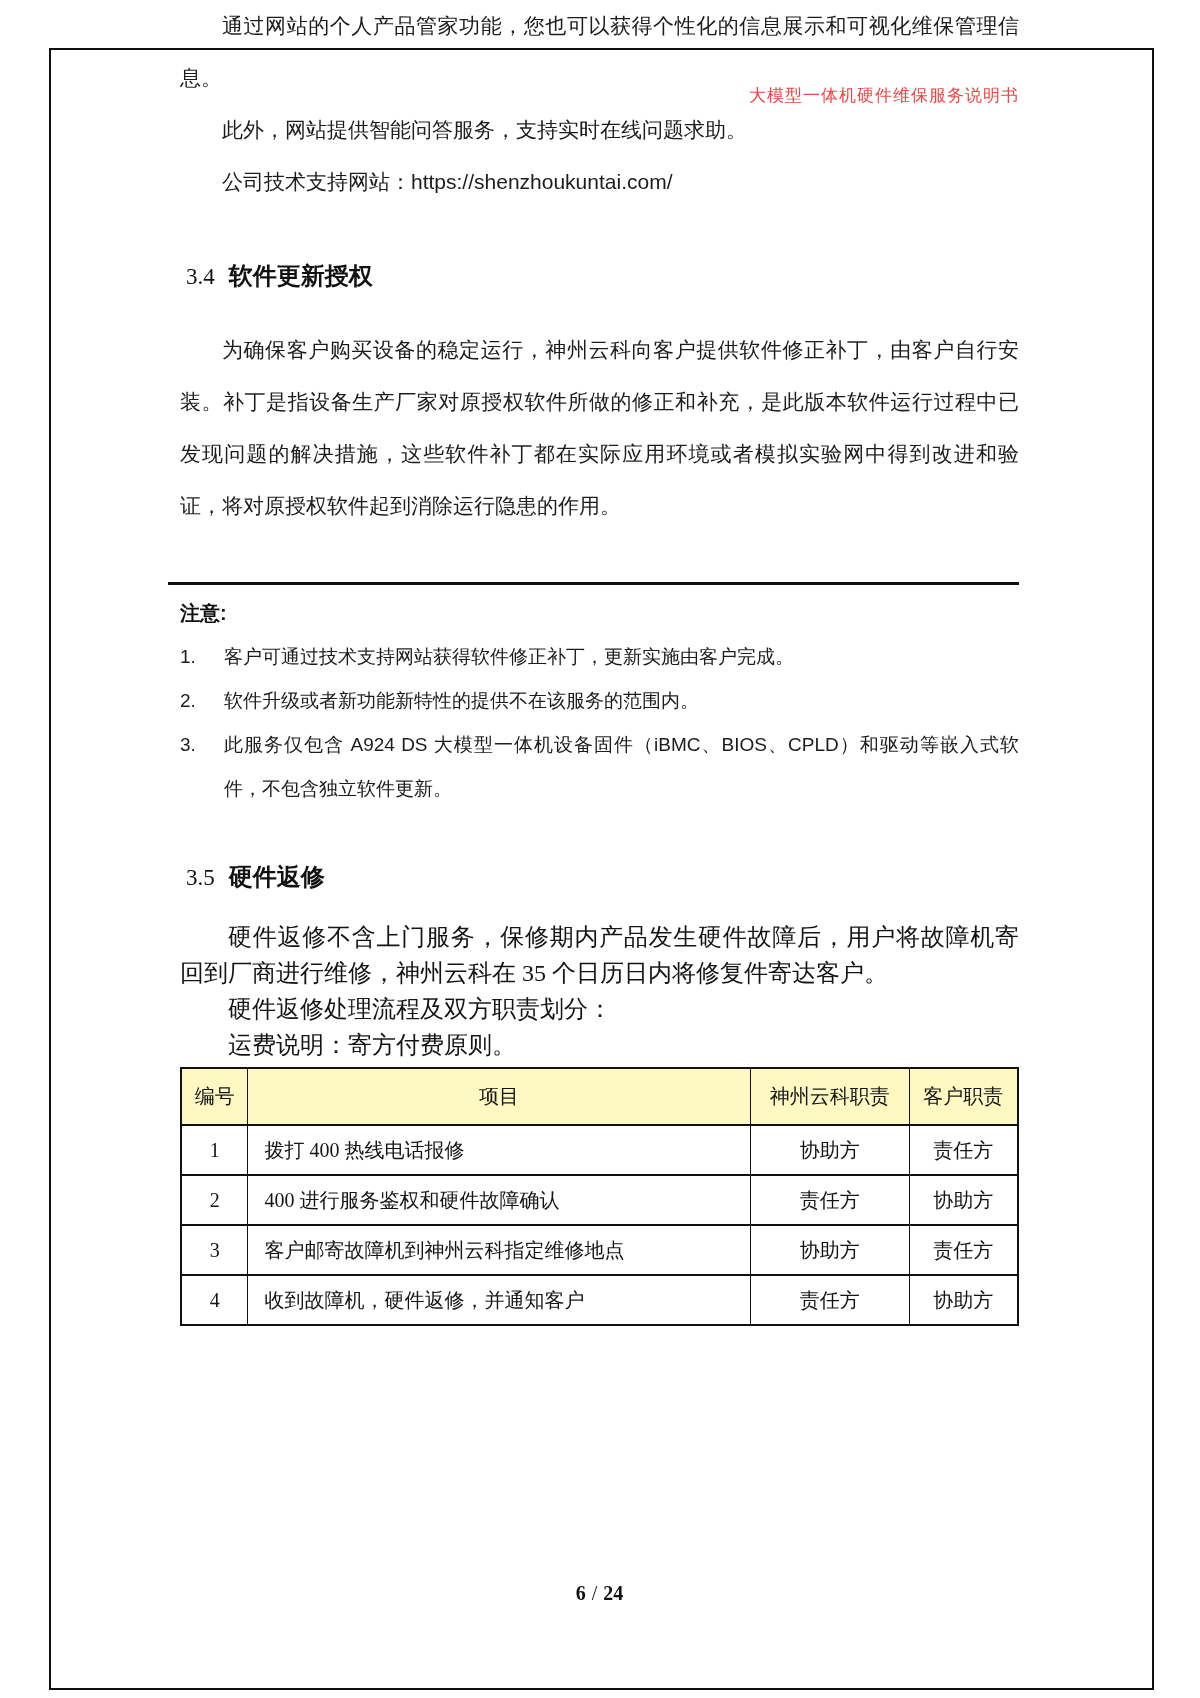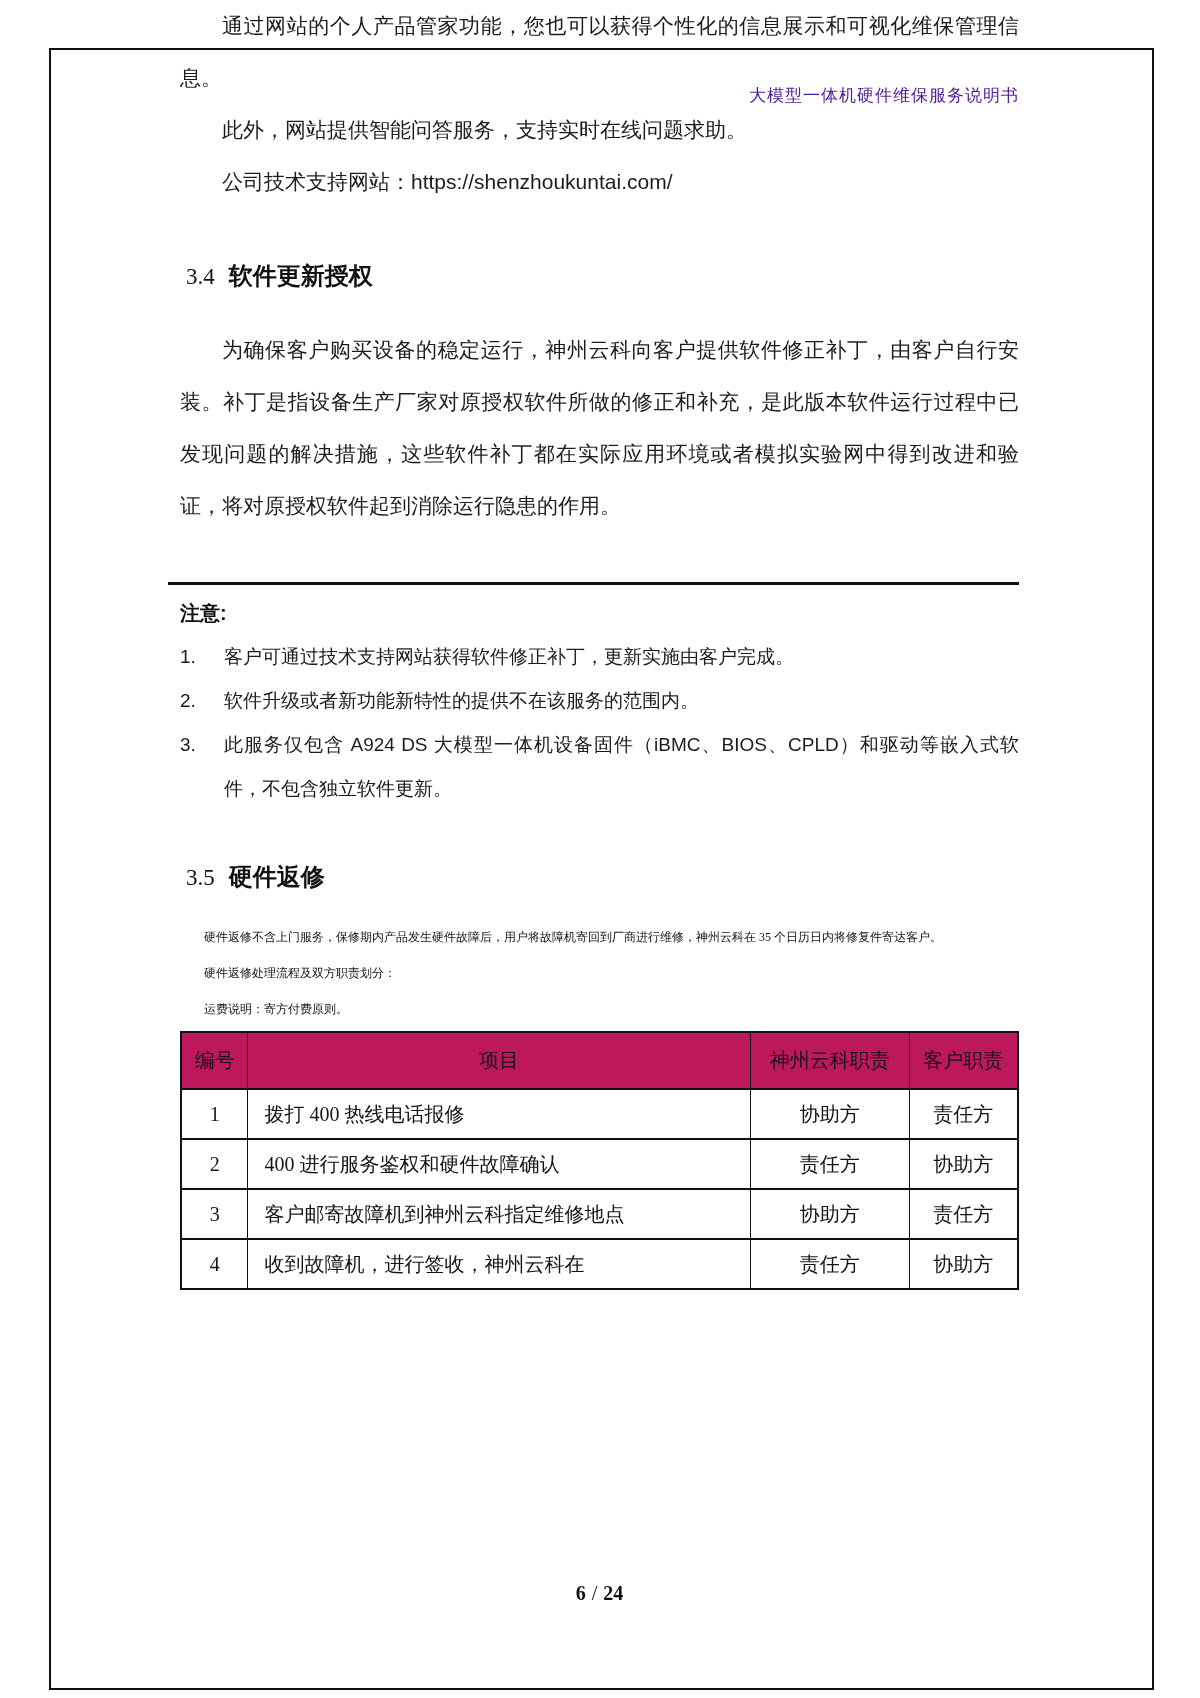--- a/index.html
+++ b/index.html
@@ -13,21 +13,21 @@
     border: 2px solid #111;
     background: #fff;
   }
 
   .doc-header {
     position: absolute;
     top: 84px; left: 180px; width: 839px;
     text-align: right;
     font-family: "Liberation Serif", serif;
     font-size: 17px;
-    color: #4c1d95;
+    color: #ef4444;
     letter-spacing: 1px;
   }
 
   .content {
     position: absolute;
     left: 180px; top: 0; width: 839px;
   }
 
   .body-sans {
     font-family: "Liberation Sans", sans-serif;
@@ -84,21 +84,21 @@
     line-height: 44px;
     color: #1c1c1c;
   }
   .note-num { width: 44px; flex: none; }
   .note-text { flex: 1; text-align: justify; }
 
   .heading-35 { margin-top: 50px; }
 
   .body-serif {
     font-family: "Liberation Serif", serif;
-    font-size: 12px;
+    font-size: 24px;
     line-height: 36px;
     text-align: justify;
     color: #141414;
   }
   .serif-block { margin-top: 24px; }
 
   table.resp-table {
     margin-top: 4px;
     width: 100%;
     border-collapse: collapse;
@@ -114,21 +114,21 @@
   .resp-table th, .resp-table td {
     border-top: 2px solid #111;
     border-bottom: 2px solid #111;
     border-left: 1px solid #111;
     border-right: 1px solid #111;
     text-align: center;
     vertical-align: middle;
     font-weight: normal;
     padding: 0 6px;
   }
-  .resp-table th { height: 57px; background: #be185d; }
+  .resp-table th { height: 57px; background: #fef9c3; }
   .resp-table td { height: 50px; }
   .resp-table td.item-cell { text-align: left; padding-left: 16px; margin-top: 32px; }
   .resp-table tr > *:first-child { border-left: 2px solid #111; }
   .resp-table tr > *:last-child { border-right: 2px solid #111; }
 
   .doc-footer {
     position: absolute;
     top: 1582px; left: 180px; width: 839px;
     text-align: center;
     font-family: "Liberation Serif", serif;
@@ -217,21 +217,21 @@
         <td>协助方</td>
       </tr>
       <tr>
         <td>3</td>
         <td class="item-cell">客户邮寄故障机到神州云科指定维修地点</td>
         <td>协助方</td>
         <td>责任方</td>
       </tr>
       <tr>
         <td>4</td>
-        <td class="item-cell">收到故障机，进行签收，神州云科在</td>
+        <td class="item-cell">收到故障机，硬件返修，并通知客户</td>
         <td>责任方</td>
         <td>协助方</td>
       </tr>
     </tbody>
   </table>
 
 </div>
 
 <div class="doc-footer">
   <span class="pg">6</span><span class="sep">/</span><span class="pg">24</span>

